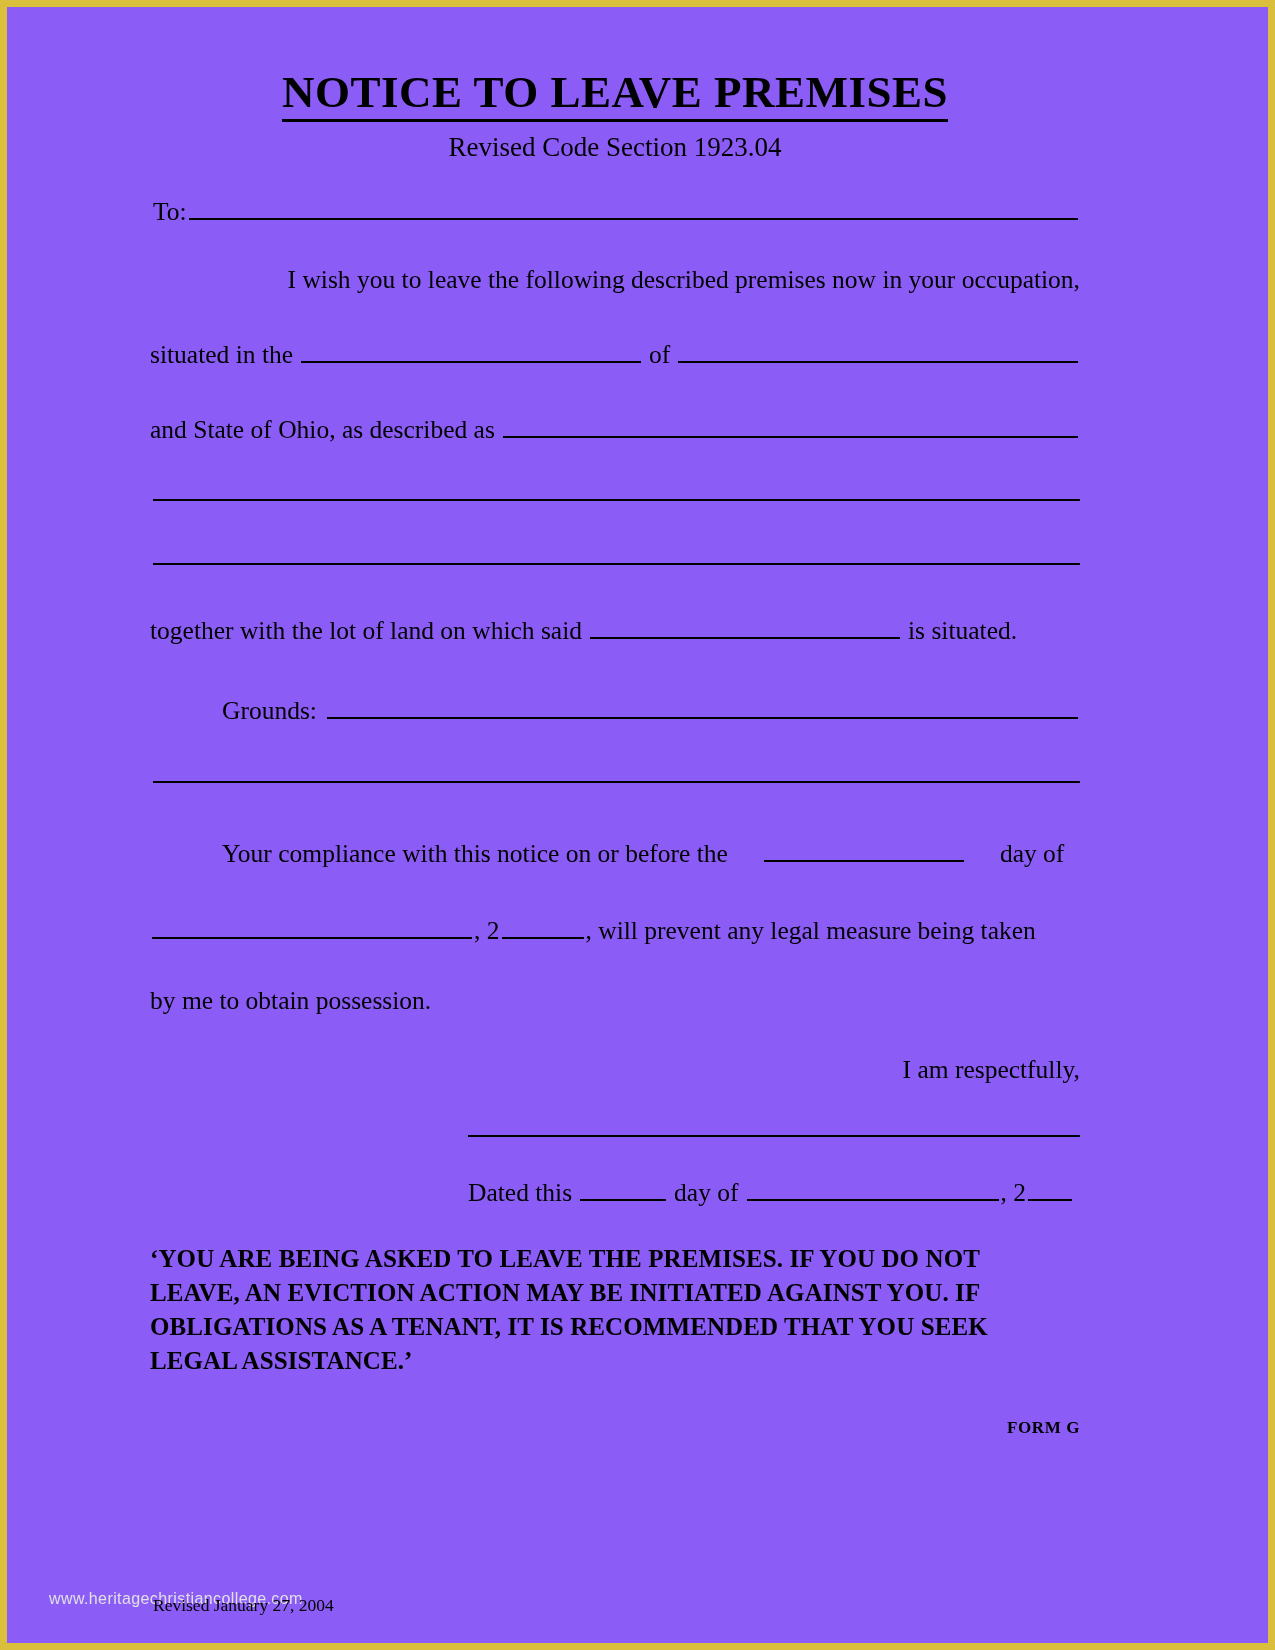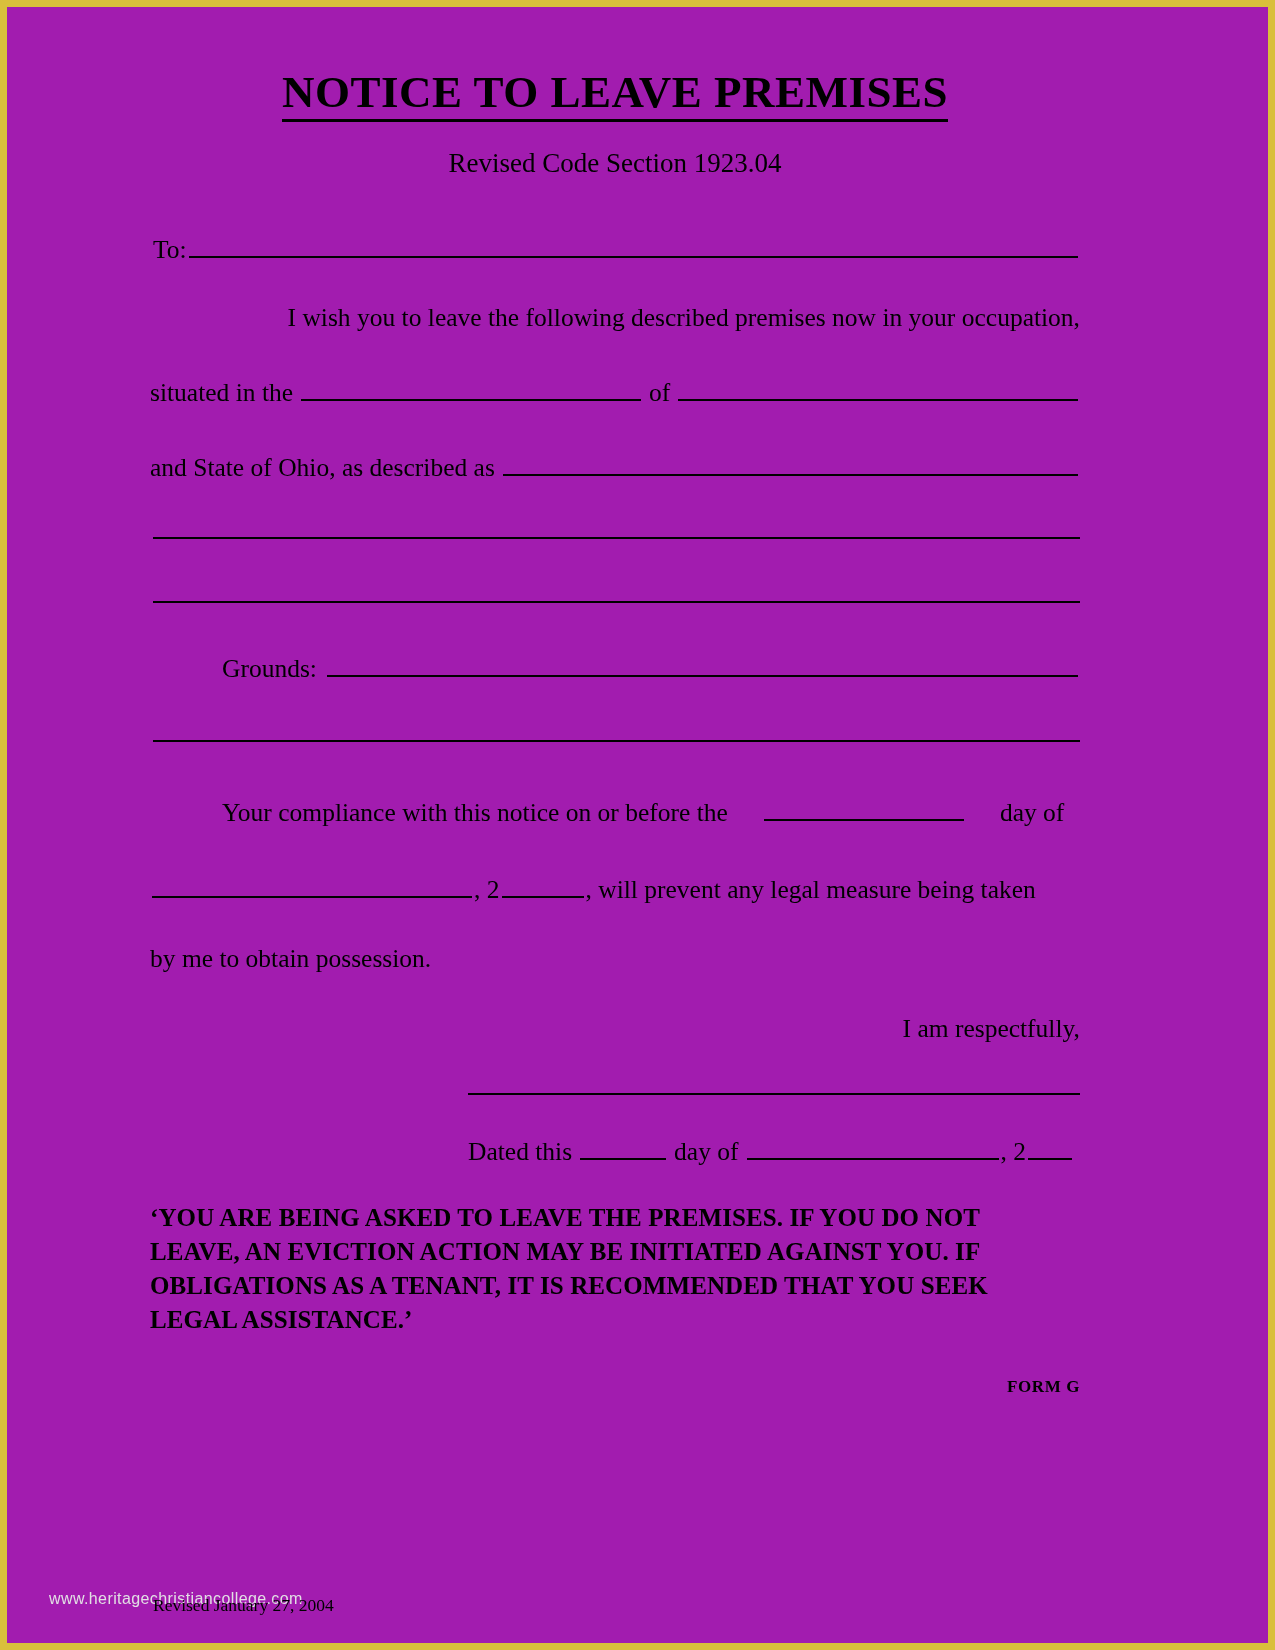--- a/index.html
+++ b/index.html
@@ -14,21 +14,21 @@
     background: #fffffe;
     box-sizing: border-box;
     border: 7px solid #d9bf3b;
     overflow: hidden;
     font-family: "Liberation Serif", "DejaVu Serif", serif;
     color: #000000;
   }
   .sheet {
     position: absolute;
     left: 0; top: 0; right: 0; bottom: 0;
-    background: #a21caf;
+    background: #8b5cf6;
   }
   .content {
     position: absolute;
     left: 143px;
     top: 0;
     width: 930px;
   }
 
   
   .title {
@@ -39,42 +39,42 @@
     margin-top: 62px;
     line-height: 1.05;
   }
   .title span.u {
     border-bottom: 3px solid #000;
     padding-bottom: 2px;
   }
   .subtitle {
     text-align: center;
     font-size: 27px;
-    margin-top: 32px;
+    margin-top: 16px;
   }
 
   
   .row {
     font-size: 25.5px;
     line-height: 1;
     white-space: nowrap;
     display: flex;
     align-items: baseline;
   }
   .fill {
     display: inline-block;
     border-bottom: 2.5px solid #000;
     height: 1.05em;
     margin: 0 2px;
     flex: none;
   }
   .fill.grow { flex: 1 1 auto; }
   .txt { flex: none; }
 
-  .to-row { margin-top: 50px; }
+  .to-row { margin-top: 28px; }
   .to-label { padding-left: 3px; }
 
   .p-indent { text-indent: 72px; text-align: right; }
 
   .para {
     font-size: 25.5px;
     margin-top: 42px;
     line-height: 1;
   }
 
@@ -172,20 +172,25 @@
         <span class="fill grow" style="min-width:40px;margin-left:8px;"></span>
       </div>
 
       <div class="para" style="margin-top:56px;">
         <div class="fullline"></div>
       </div>
       <div class="para" style="margin-top:62px;">
         <div class="fullline"></div>
       </div>
 
+      <div class="row para" style="margin-top:46px;">
+        <span class="txt">together with the lot of land on which said</span>
+        <span class="fill" style="width:310px;margin-left:8px;margin-right:8px;"></span>
+        <span class="txt">is situated.</span>
+      </div>
 
       <div class="row para" style="margin-top:46px;padding-left:72px;">
         <span class="txt">Grounds:</span>
         <span class="fill grow" style="min-width:40px;margin-left:10px;"></span>
       </div>
       <div class="para" style="margin-top:58px;">
         <div class="fullline"></div>
       </div>
 
       <div class="row para" style="margin-top:50px;padding-left:72px;gap:26px;">

